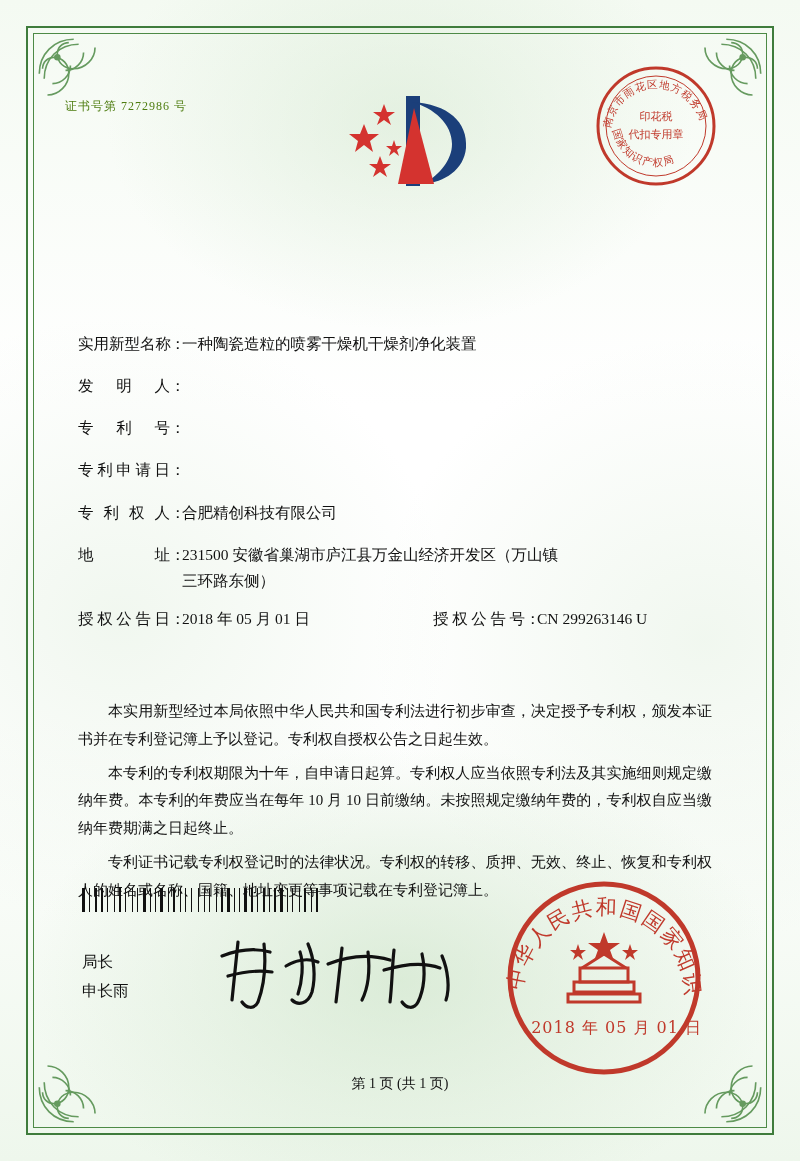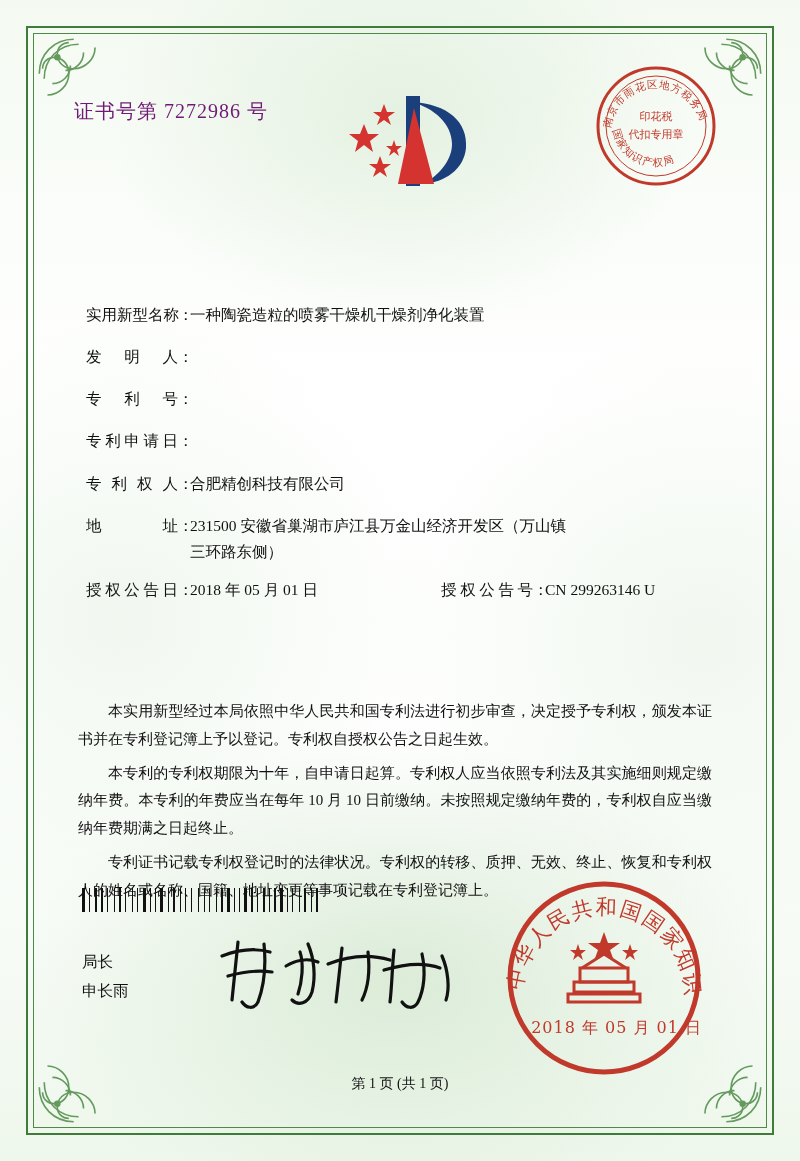--- a/index.html
+++ b/index.html
@@ -86,27 +86,26 @@
     font-size: 40px;
     font-weight: bold;
     letter-spacing: 3px;
     color: #1a1a1a;
     font-family: "DejaVu Serif", "Liberation Serif", serif;
   }
 
   
   .fields {
     position: absolute;
-    top: 255px;
+    top: 284px;
     left: 18px;
     width: 640px;
     font-size: 15.5px;
     color: #111;
     line-height: 1.3;
-    margin-left: 8px;
   }
   .field-row {
     display: flex;
     align-items: flex-start;
     margin-bottom: 22px;
   }
   .field-label {
     width: 92px;
     flex: 0 0 92px;
     white-space: nowrap;
@@ -267,21 +266,21 @@
         <path d="M72,14 C72,28 60,40 46,40 C34,40 26,32 26,22 C26,14 32,8 40,8"></path>
         <path d="M20,58 C32,58 42,48 42,36"></path>
         <path d="M58,20 C58,32 48,42 36,42"></path>
       </g>
       <circle cx="26" cy="26" r="4" fill="#4d8a46"></circle>
     </svg>
   </div>
 
   <div class="content">
 
-    <div style="position:absolute; left:14px; top:48px; font-size:20px; letter-spacing:1px; color:#701a75;">证书号第 7272986 号</div>
+    <div style="position:absolute; left:5px; top:48px; font-size:12px; letter-spacing:1px; color:#4d7c0f;">证书号第 7272986 号</div>
 
     <div class="logo">
       <svg viewBox="0 0 160 110">
 
         <path d="M78,10 L92,10 L92,100 L78,100 Z" fill="#1b3f7a"></path>
         <path d="M84,16 C120,18 140,36 138,62 C136,84 116,96 96,98 C112,88 124,74 124,58 C124,38 106,22 84,16 Z" fill="#1b3f7a"></path>
         <path d="M86,22 L106,98 L70,98 Z" fill="#d4332f"></path>
 
         <g fill="#d4332f">
           <polygon points="36,38 40,48 51,48 42,55 45,66 36,59 27,66 30,55 21,48 32,48"></polygon>

